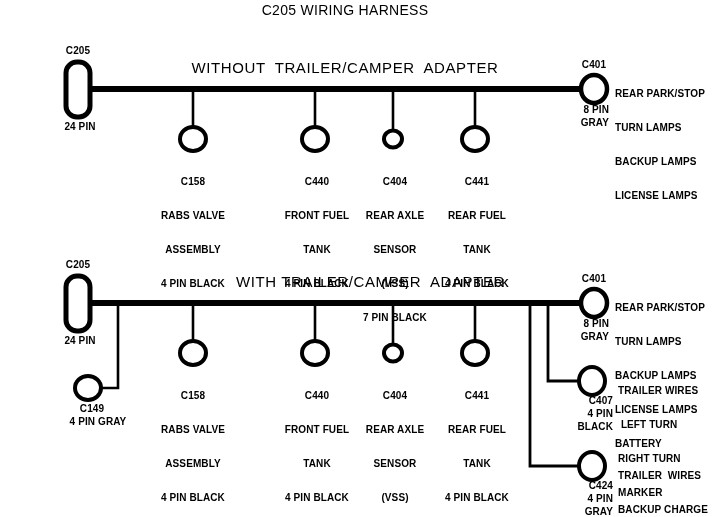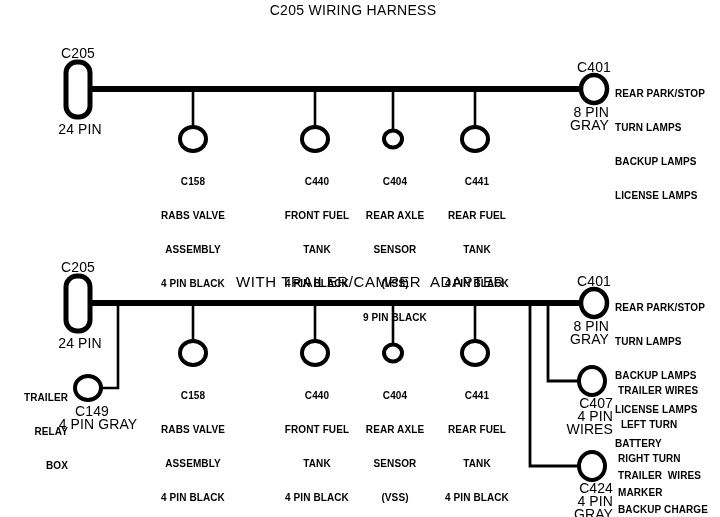--- a/index.html
+++ b/index.html
@@ -29,32 +29,31 @@
     font-family: "Liberation Sans", sans-serif;
     color: #000000;
     white-space: pre;
     line-height: 1.08;
   }
   
   .title-main {
     font-size: 14px;
     font-weight: normal;
     letter-spacing: 0.3px;
-    margin-left: 8px;
   }
   
   .title-section {
     font-size: 15px;
     font-weight: normal;
     letter-spacing: 0.6px;
   }
   
   .conn-id {
-    font-size: 14px;
-    font-weight: normal;
+    font-size: 10px;
+    font-weight: bold;
     letter-spacing: 0.1px;
   }
   
   .desc {
     font-size: 10px;
     font-weight: bold;
     letter-spacing: 0.1px;
   }
   .desc div { line-height: 12.6px; }
   .center  { text-align: center; transform: translateX(-50%); }
@@ -111,20 +110,21 @@
 
       <polyline points="530,303 530,466 578,466" fill="none" stroke="#000" stroke-width="2.8"></polyline>
       <ellipse cx="592" cy="466" rx="13" ry="14" fill="#ffffff" stroke="#000" stroke-width="4"></ellipse>
 
       <ellipse cx="594" cy="303" rx="13" ry="14" fill="#ffffff" stroke="#000" stroke-width="4.5"></ellipse>
     </g>
   </svg>
 
   <div class="lbl title-main center" style="left:345px; top:3px;">C205 WIRING HARNESS</div>
 
+  <div class="lbl title-section center" style="left:345px; top:60px;">WITHOUT  TRAILER/CAMPER  ADAPTER</div>
 
   <div class="lbl conn-id center" style="left:78px; top:46px;">C205</div>
   <div class="lbl conn-id center" style="left:80px; top:122px;">24 PIN</div>
 
   <div class="lbl desc center" style="left:193px; top:154px;">
     <div>C158</div>
     <div>RABS VALVE</div>
     <div>ASSEMBLY</div>
     <div>4 PIN BLACK</div>
   </div>
@@ -134,21 +134,21 @@
     <div>FRONT FUEL</div>
     <div>TANK</div>
     <div>4 PIN BLACK</div>
   </div>
 
   <div class="lbl desc center" style="left:395px; top:154px;">
     <div>C404</div>
     <div>REAR AXLE</div>
     <div>SENSOR</div>
     <div>(VSS)</div>
-    <div>9 PIN BLACK</div>
+    <div>7 PIN BLACK</div>
   </div>
 
   <div class="lbl desc center" style="left:477px; top:154px;">
     <div>C441</div>
     <div>REAR FUEL</div>
     <div>TANK</div>
     <div>4 PIN BLACK</div>
   </div>
 
   <div class="lbl conn-id center" style="left:594px; top:60px;">C401</div>
@@ -159,25 +159,20 @@
     <div>TURN LAMPS</div>
     <div>BACKUP LAMPS</div>
     <div>LICENSE LAMPS</div>
   </div>
 
   <div class="lbl title-section center" style="left:356px; top:274px;padding-left:29px;">WITH TRAILER/CAMPER  ADAPTER</div>
 
   <div class="lbl conn-id center" style="left:78px; top:260px;">C205</div>
   <div class="lbl conn-id center" style="left:80px; top:336px;">24 PIN</div>
 
-  <div class="lbl desc right" style="left:68px; top:370px;">
-    <div>TRAILER</div>
-    <div>RELAY</div>
-    <div>BOX</div>
-  </div>
   <div class="lbl conn-id center" style="left:92px; top:404px;">C149</div>
   <div class="lbl conn-id center" style="left:80px; top:417px;margin-left:18px;">4 PIN GRAY</div>
 
   <div class="lbl desc center" style="left:193px; top:368px;">
     <div>C158</div>
     <div>RABS VALVE</div>
     <div>ASSEMBLY</div>
     <div>4 PIN BLACK</div>
   </div>
 
@@ -209,21 +204,21 @@
   <div class="lbl desc left" style="left:615px; top:280px;">
     <div>REAR PARK/STOP</div>
     <div>TURN LAMPS</div>
     <div>BACKUP LAMPS</div>
     <div>LICENSE LAMPS</div>
     <div>BATTERY</div>
   </div>
 
   <div class="lbl conn-id right" style="left:613px; top:396px;text-align:right;">C407</div>
   <div class="lbl conn-id right" style="left:613px; top:409px;">4 PIN</div>
-  <div class="lbl conn-id right" style="left:613px; top:422px;">WIRES</div>
+  <div class="lbl conn-id right" style="left:613px; top:422px;">BLACK</div>
   <div class="lbl desc left" style="left:618px; top:363px;">
     <div>TRAILER WIRES</div>
     <div> LEFT TURN</div>
     <div>RIGHT TURN</div>
     <div>MARKER</div>
     
   </div>
 
   <div class="lbl conn-id right" style="left:613px; top:481px;">C424</div>
   <div class="lbl conn-id right" style="left:613px; top:494px;">4 PIN</div>

